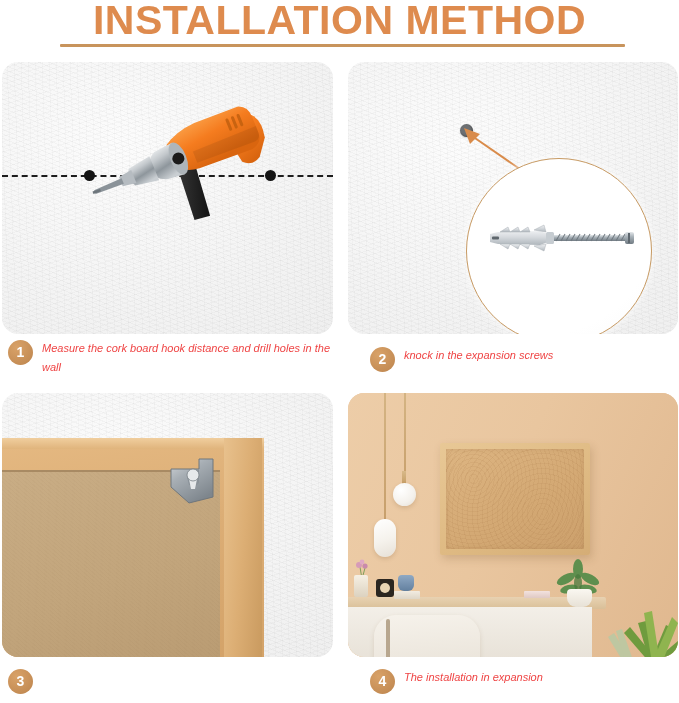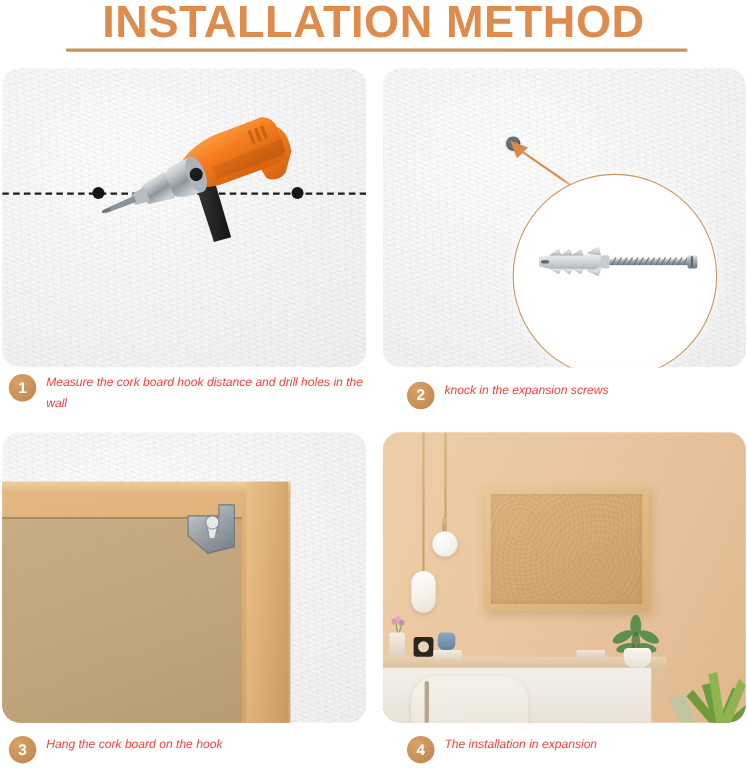--- a/index.html
+++ b/index.html
@@ -459,21 +459,20 @@
     <div class="cap-text">Measure the cork board hook distance and drill holes in the wall</div>
   </div>
 
   <div class="caption c2">
     <div class="badge">2</div>
     <div class="cap-text">knock in the expansion screws</div>
   </div>
 
   <div class="caption c3">
     <div class="badge">3</div>
-    <div class="cap-text">Hang the cork board on the hook</div>
   </div>
 
   <div class="caption c4">
     <div class="badge">4</div>
     <div class="cap-text">The installation in expansion</div>
   </div>
 
 </div>
 
 </body></html>

